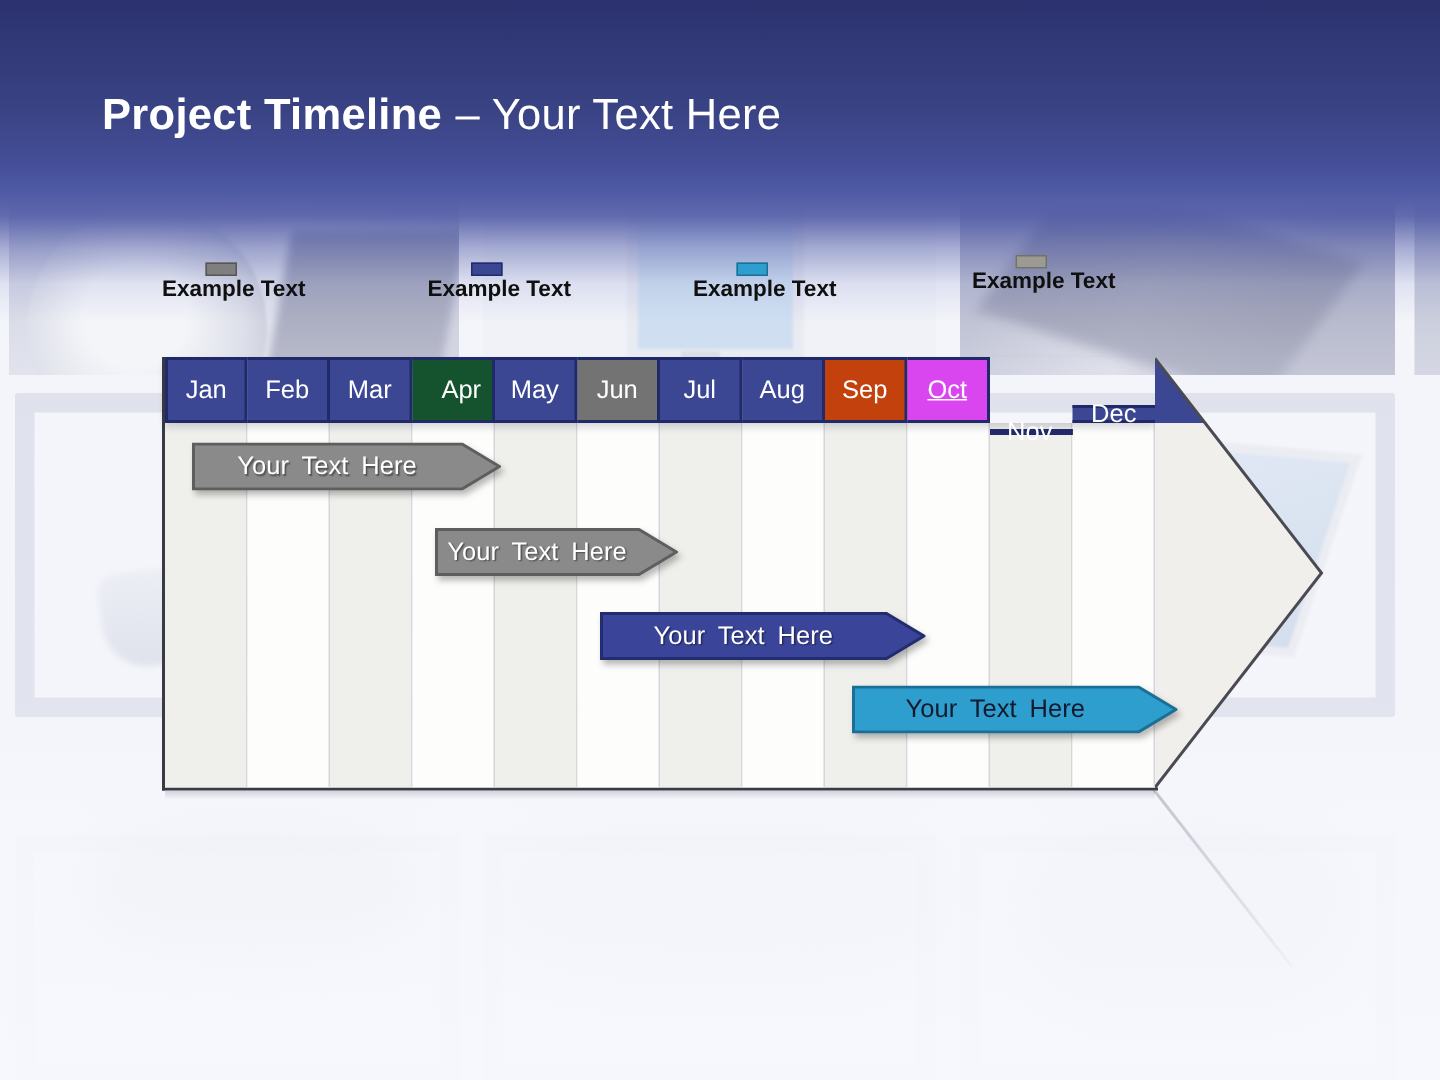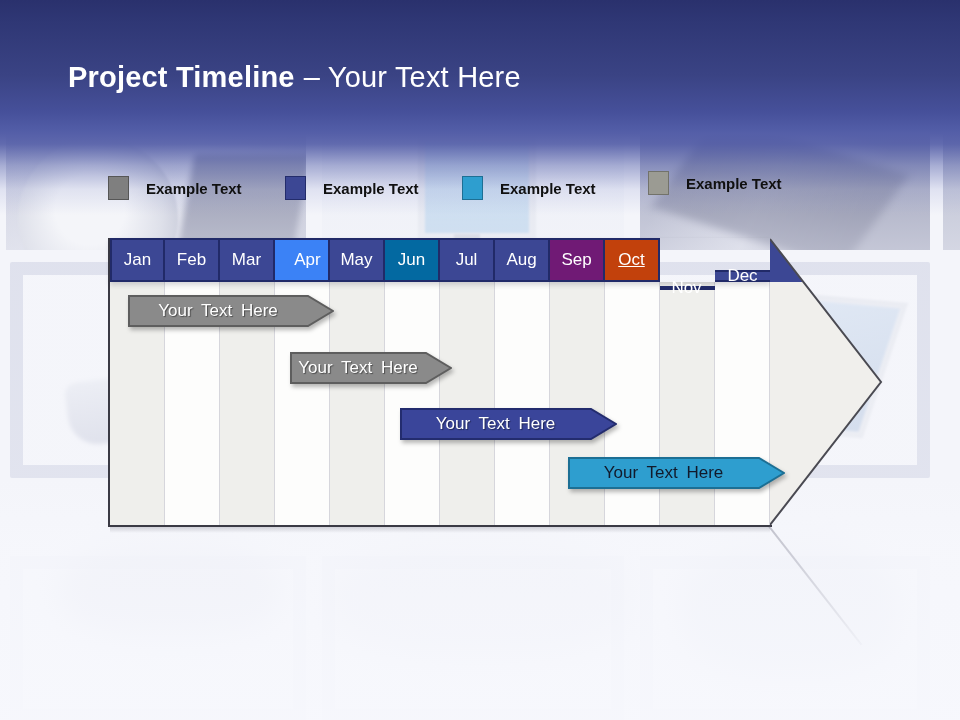--- a/index.html
+++ b/index.html
@@ -55,21 +55,21 @@
         background:linear-gradient(180deg,#2a316d 0%,#2f3775 10%,#3a4384 35%,
           #46509a 52%,#515ca6 60%,#555fa8 62%,rgba(85,95,168,0.92) 67%,
           rgba(104,114,180,0.55) 77%,rgba(150,158,210,0.22) 88%,rgba(244,245,250,0) 100%);}
 
   
   .title{position:absolute;left:68px;top:61px;font-size:29px;color:#ffffff;letter-spacing:.2px;white-space:nowrap;}
   .title .t1{font-weight:bold;}
   .title .t2{font-weight:normal;margin-left:9px;}
 
   
-  .legend-item{position:absolute;top:175px;height:26px;display:flex;align-items:center;cursor:default;}
+  .legend-item{position:absolute;top:175px;height:26px;display:flex;align-items:center;cursor:default;flex-direction:column;}
   .legend-item:nth-child(1){left:108px;}
   .legend-item:nth-child(2){left:285px;}
   .legend-item:nth-child(3){left:462px;}
   .legend-item:nth-child(4){left:648px;top:170px;}
   .swatch{width:21px;height:24px;margin-right:17px;box-sizing:border-box;border:1px solid #555;}
   .legend-label{font-size:15px;font-weight:bold;color:#101010;}
 
   
   .chart{position:absolute;left:110px;top:238px;width:660px;height:287px;}
   .chart-bl{position:absolute;left:-2px;top:0;width:2px;height:289px;background:#3a3a44;}
@@ -175,27 +175,27 @@
         <div class="gcol even"></div>
         <div class="gcol odd"></div>
         <div class="gcol even"></div>
         <div class="gcol odd"></div>
         <div class="gcol even"></div>
       </div>
     <div class="mrow" id="mrow">
         <div class="mcell" style="background: rgb(60, 71, 148); border-color: rgb(33, 42, 104);">Jan</div>
         <div class="mcell" style="background: rgb(60, 71, 148); border-color: rgb(33, 42, 104);">Feb</div>
         <div class="mcell" style="background: rgb(60, 71, 148); border-color: rgb(33, 42, 104);">Mar</div>
-        <div class="mcell" style="background: #3b82f6; border-color: rgb(33, 42, 104); padding-left: 12px;">Apr</div>
+        <div class="mcell" style="background: #14532d; border-color: rgb(33, 42, 104); padding-left: 12px;">Apr</div>
         <div class="mcell" style="background: rgb(60, 71, 148); border-color: rgb(33, 42, 104);">May</div>
-        <div class="mcell" style="background: #0369a1; border-color: rgb(33, 42, 104);">Jun</div>
+        <div class="mcell" style="background: #737373; border-color: rgb(33, 42, 104);">Jun</div>
         <div class="mcell" style="background: rgb(60, 71, 148); border-color: rgb(33, 42, 104);">Jul</div>
         <div class="mcell" style="background: rgb(60, 71, 148); border-color: rgb(33, 42, 104); text-align: center;">Aug</div>
-        <div class="mcell" style="background: #701a75; border-color: rgb(33, 42, 104);">Sep</div>
-        <div class="mcell" style="background: #c2410c; border-color: rgb(33, 42, 104); text-decoration: underline;">Oct</div>
+        <div class="mcell" style="background: #c2410c; border-color: rgb(33, 42, 104);">Sep</div>
+        <div class="mcell" style="background: #d946ef; border-color: rgb(33, 42, 104); text-decoration: underline;">Oct</div>
         <div class="mcell" style="background: #000000; border-color: rgb(33, 42, 104); margin-top: 48px;">Nov</div>
         <div class="mcell" style="background: rgb(60, 71, 148); border-color: rgb(33, 42, 104);">Dec</div>
       </div>
     <svg class="ahead" viewBox="0 0 114 288" id="ahead">
       <polygon id="ah-body" points="0,1 111,144 0,287" fill="#f0efec"></polygon>
       <path id="ah-wedge" d="M0,1 L33,44 L0,44 Z" fill="#3c4794"></path>
       <polyline id="ah-edge" points="0,1 111,144 0,287" fill="none" stroke-width="2" stroke="#4a4a52"></polyline>
     </svg>
     <div id="bars">
         <div class="bar" style="left: 3px; top: 57px; width: 206px;">

